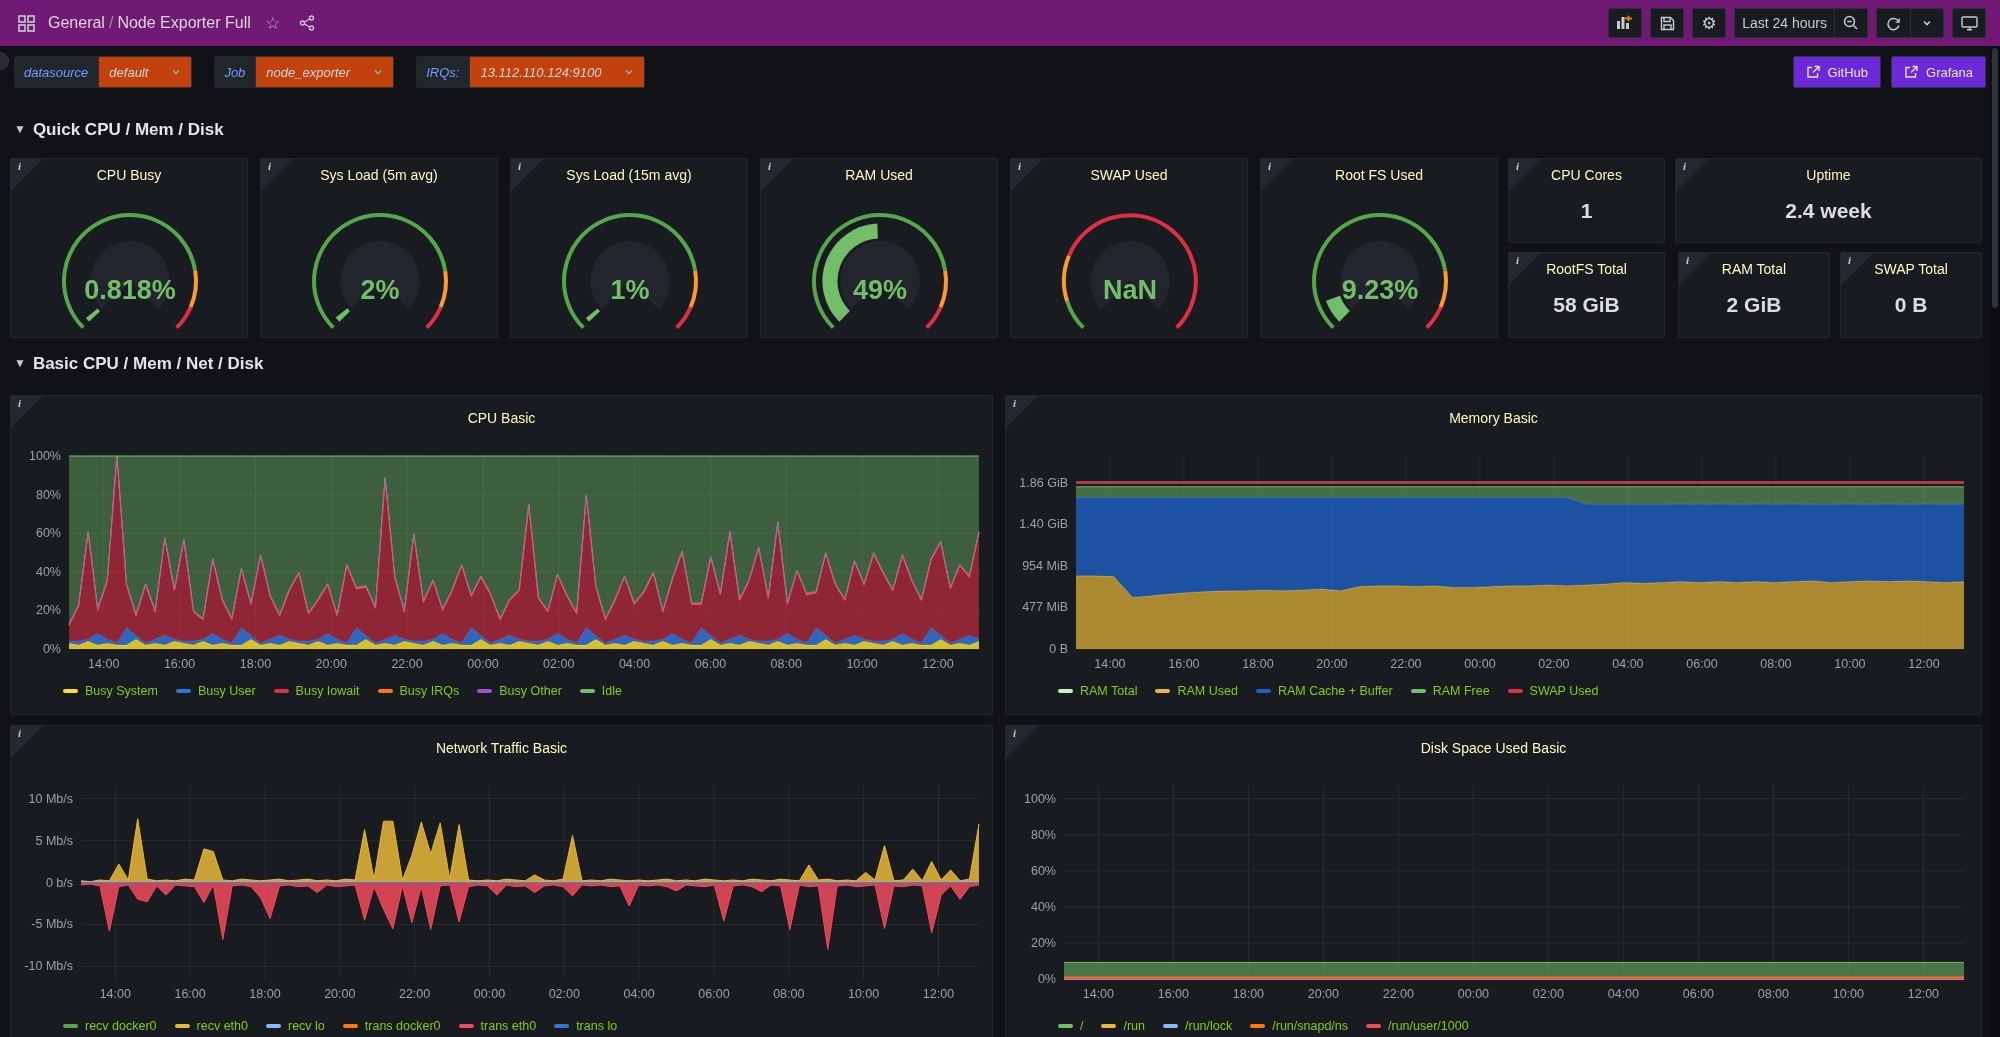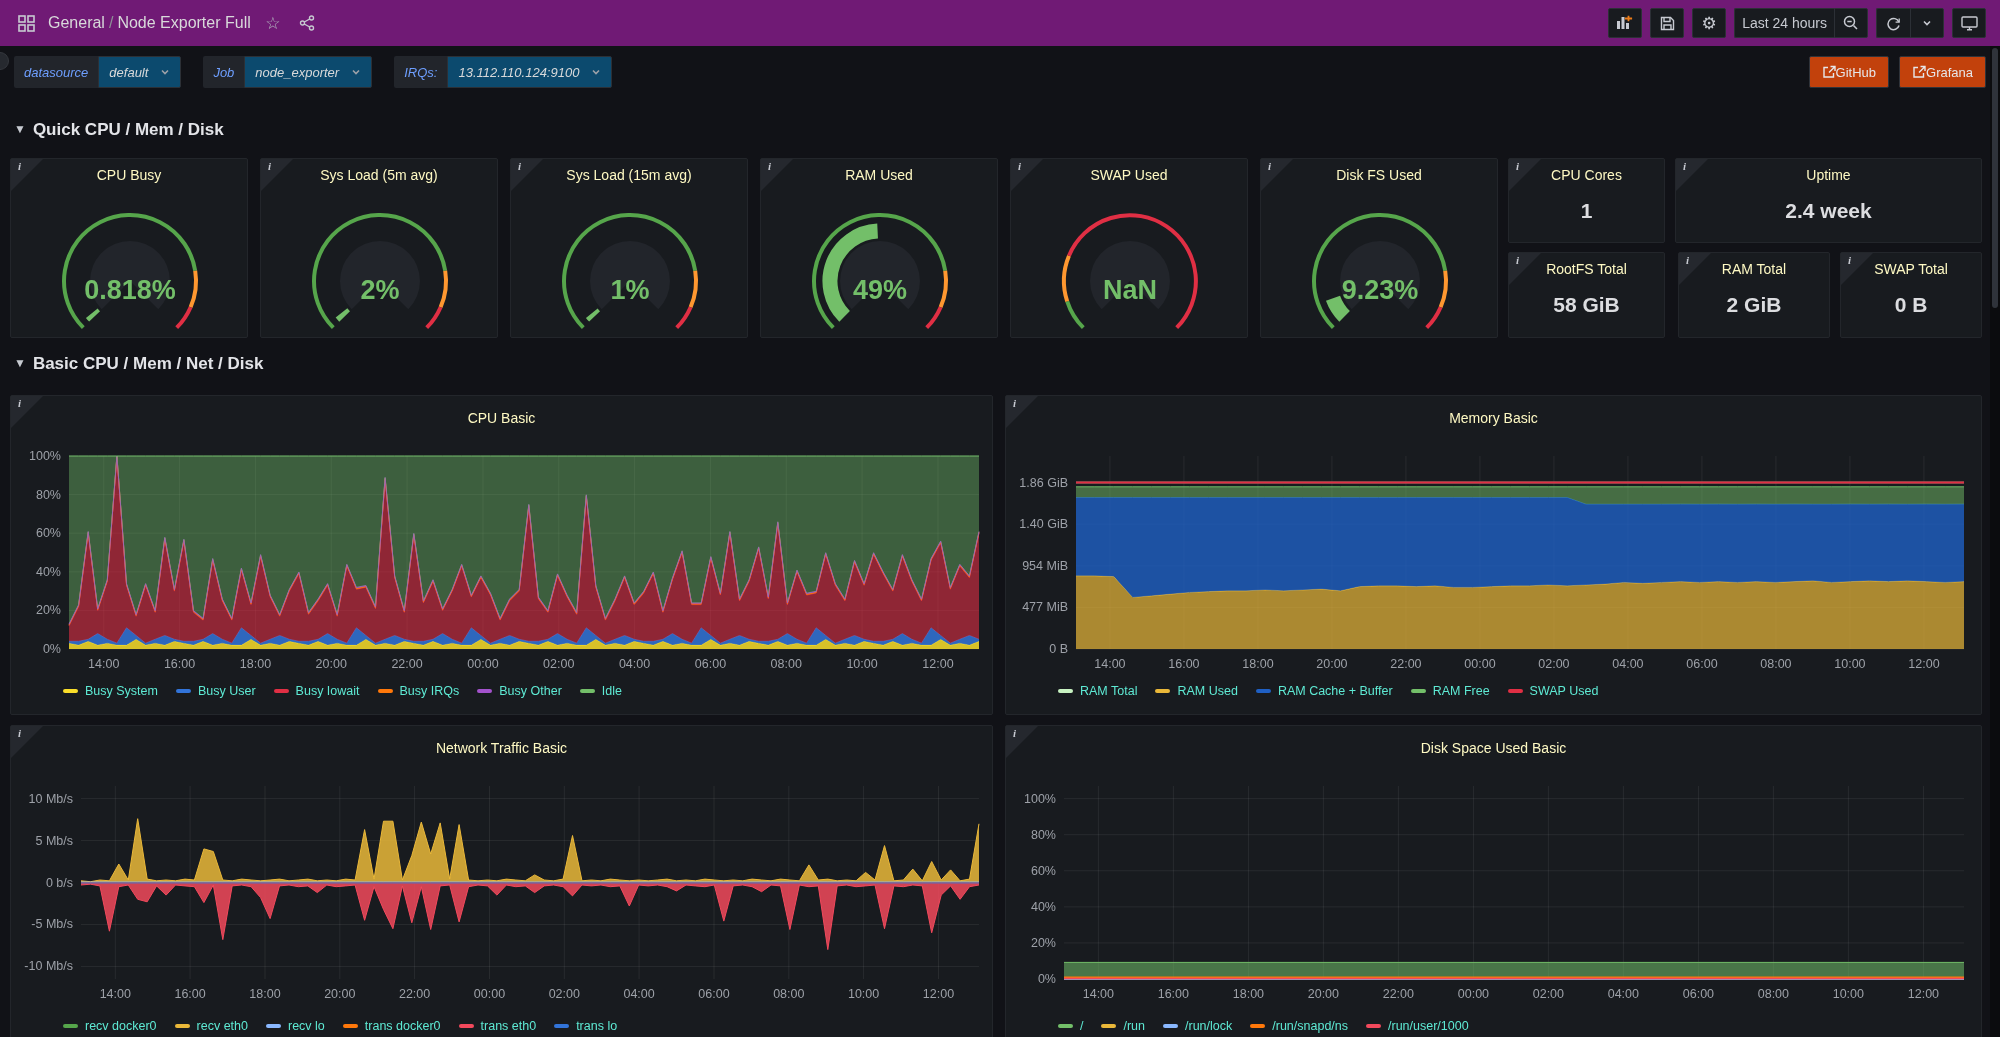--- a/index.html
+++ b/index.html
@@ -23,45 +23,45 @@
   .btngroup .navbtn:first-child { border-radius:2px 0 0 2px;flex-direction:column; }
   .btngroup .navbtn:last-child { border-radius:0 2px 2px 0; border-right-width:1px; }
   .caret { width:10px; height:10px; display:inline-block; }
 
   
   .filters { position:absolute; left:0; top:46px; width:2000px; height:52px;
     display:flex; align-items:center; padding:0 14px; gap:22px; }
   .chip { display:flex; align-items:stretch; height:32px;font-style:italic; }
   .chip .lab { background:#22252b; color:#6e9fff; font-size:13px; font-weight:500;
     display:flex; align-items:center; padding:0 10px; border-radius:2px 0 0 2px; }
-  .chip .val { background:#0c4a6e; border:1px solid #2c3036; color:#d8d9da; font-size:13px;
-    display:flex; align-items:center; gap:12px; padding:0 10px; border-radius:0 2px 2px 0; cursor:pointer; }
+  .chip .val { background:#c2410c; border:1px solid #2c3036; color:#d8d9da; font-size:13px;
+    display:flex; align-items:center; gap:23px; padding:0 10px; border-radius:0 2px 2px 0; cursor:pointer; }
   .filters .links { margin-left:auto; display:flex; gap:10px; }
-  .linkbtn { height:32px; background:#c2410c; border:1px solid #2f333a; border-radius:2px;
-    display:flex; align-items:center; gap:0; padding:0 12px; font-size:13px; font-weight:500;
+  .linkbtn { height:32px; background:#6d28d9; border:1px solid #2f333a; border-radius:2px;
+    display:flex; align-items:center; gap:8px; padding:0 12px; font-size:13px; font-weight:500;
     color:#e6e7ea; cursor:pointer; }
   .menu-handle { position:absolute; left:-9px; top:52px; width:18px; height:18px; border-radius:50%;
     background:#26292f; border:1px solid #34373d; }
 
   
   .section-head { position:absolute; display:flex; align-items:center; gap:7px; font-size:17px;
     font-weight:700; color:#e3e4e8; cursor:pointer; }
   .chev { color:#c7cad1; font-size:12px; transform:translateY(-1px); }
   .panel { position:absolute; background:#181b1f; border:1px solid #23262b; border-radius:2px; }
   .info-corner { position:absolute; left:0; top:0; width:32px; height:32px;
     background:#25282e; clip-path:polygon(0 0,100% 0,0 100%); cursor:pointer; }
   .info-corner span { position:absolute; left:7px; top:1px; font-size:11px; font-weight:700; color:#c7cad1; font-family:"Liberation Serif",serif; font-style:italic;}
   .ptitle { position:absolute; left:0; right:0; top:8px; text-align:center; font-size:14px;
     font-weight:500; color:#fef9c3; cursor:pointer; white-space:nowrap; overflow:hidden; }
   .gauge-mount { position:absolute; left:0; top:32px; }
   .stat-value { position:absolute; left:0; right:0; text-align:center; font-weight:700; color:#dcdde0; }
   .stat-sm .stat-value { top:40px; font-size:21px; }
   .chart-mount { position:absolute; left:6px; top:40px; }
   .legend { position:absolute; left:52px; right:10px; display:flex; flex-wrap:wrap; gap:4px 18px; align-items:center; }
-  .legend-item { display:flex; align-items:center; gap:7px; font-size:12.5px; color:#5eead4; cursor:pointer; }
+  .legend-item { display:flex; align-items:center; gap:7px; font-size:12.5px; color:#84cc16; cursor:pointer; }
   .legend-item .sw { width:15px; height:4px; border-radius:2px; display:inline-block; }
   .leg-row1 { top:288px; }
   .leg-row2 { top:293px; }
 
   svg text { font-family:"Liberation Sans", sans-serif; }
 
   
   .scrollbar { position:absolute; right:0; top:0; width:10px; height:1037px; background:#0b0c0e; }
   .scroll-thumb { position:absolute; right:2px; top:48px; width:6px; height:260px; border-radius:3px; background:#2f333a; }
 </style>
@@ -271,21 +271,21 @@
         <path d="M 72.3 136.7 A 66 66 0 0 1 56.2 110.4" stroke="#56a64b" stroke-width="4" fill="none"></path>
         <path d="M 56.2 110.4 A 66 66 0 0 1 58.0 64.7" stroke="#ff9830" stroke-width="4" fill="none"></path>
         <path d="M 58.0 64.7 A 66 66 0 1 1 165.7 136.7" stroke="#e02f44" stroke-width="4" fill="none"></path>
         <text x="119" y="108" text-anchor="middle" fill="#73bf69" font-size="27" font-weight="bold">NaN</text>
       </svg></div>
 </div>
 <div class="panel" style="left:1260px;top:158px;width:238px;height:180px;">
   <div class="info-corner">
       <span>i</span>
     </div>
-  <div class="ptitle">Disk FS Used</div>
+  <div class="ptitle">Root FS Used</div>
   <div class="gauge-mount"><svg width="238" height="146" viewBox="0 0 238 146">
         <path d="M 119 90 L 90.7 118.3 A 40 40 0 1 1 147.3 118.3 Z" fill="#22252b"></path>
         <path d="M 72.3 136.7 A 66 66 0 1 1 184.2 79.7" stroke="#56a64b" stroke-width="4" fill="none"></path>
         <path d="M 184.2 79.7 A 66 66 0 0 1 179.6 116.2" stroke="#ff9830" stroke-width="4" fill="none"></path>
         <path d="M 179.6 116.2 A 66 66 0 0 1 165.7 136.7" stroke="#e02f44" stroke-width="4" fill="none"></path>
         <path d="M 83.6 125.4 A 50 50 0 0 1 72.0 107.2" stroke="#73bf69" stroke-width="15" fill="none"></path>
         <text x="119" y="108" text-anchor="middle" fill="#73bf69" font-size="27" font-weight="bold">9.23%</text>
       </svg></div>
 </div>
 

